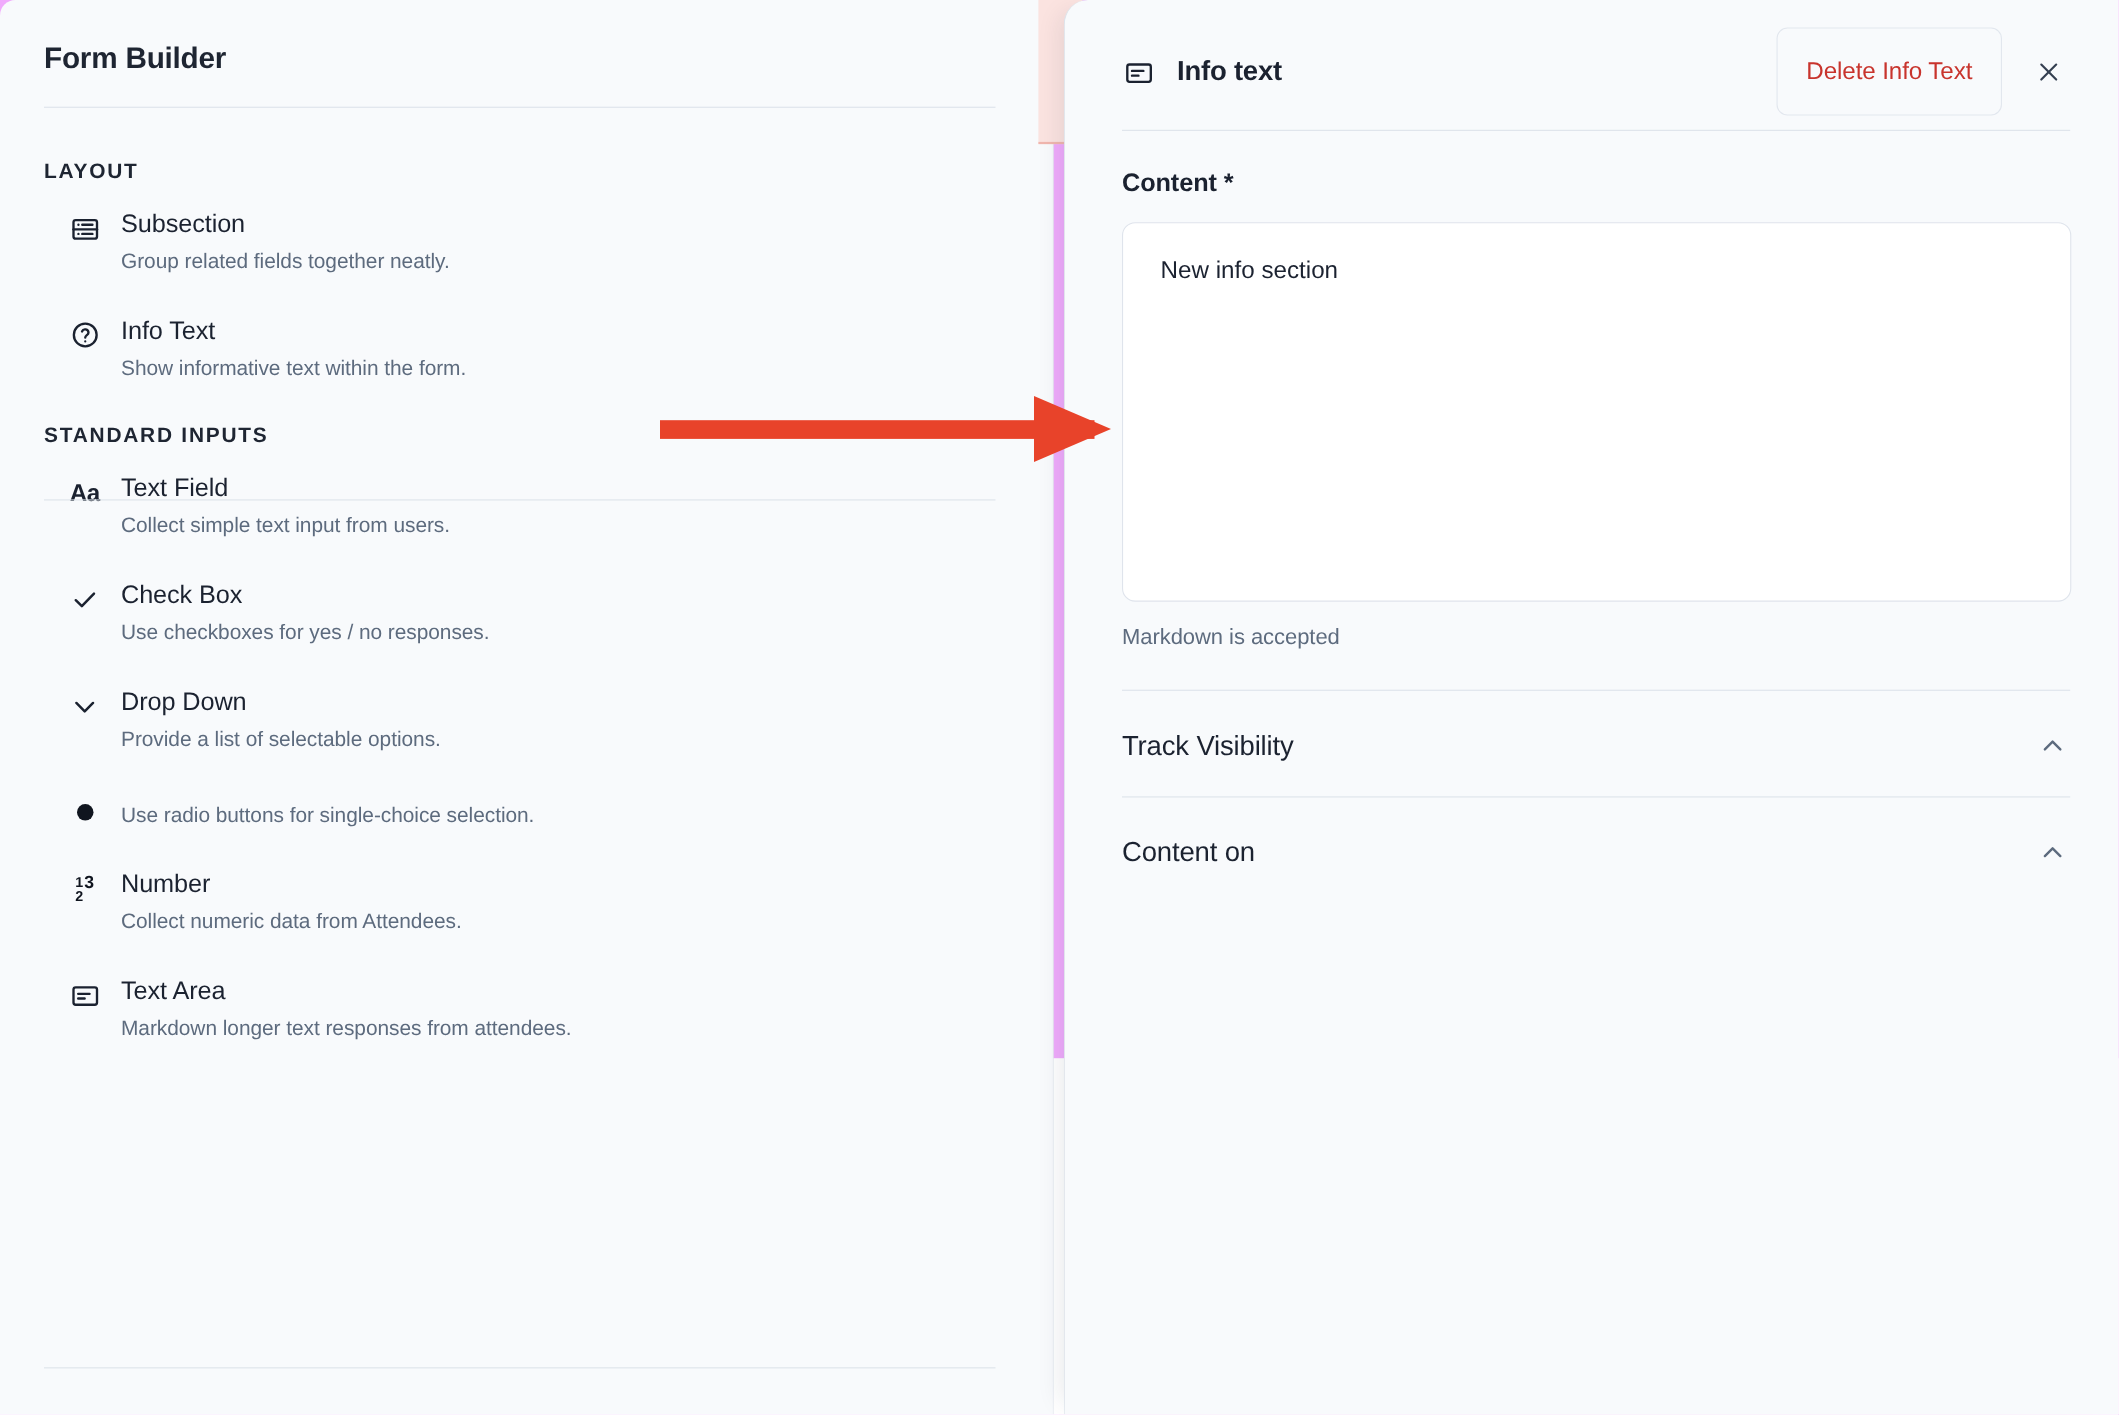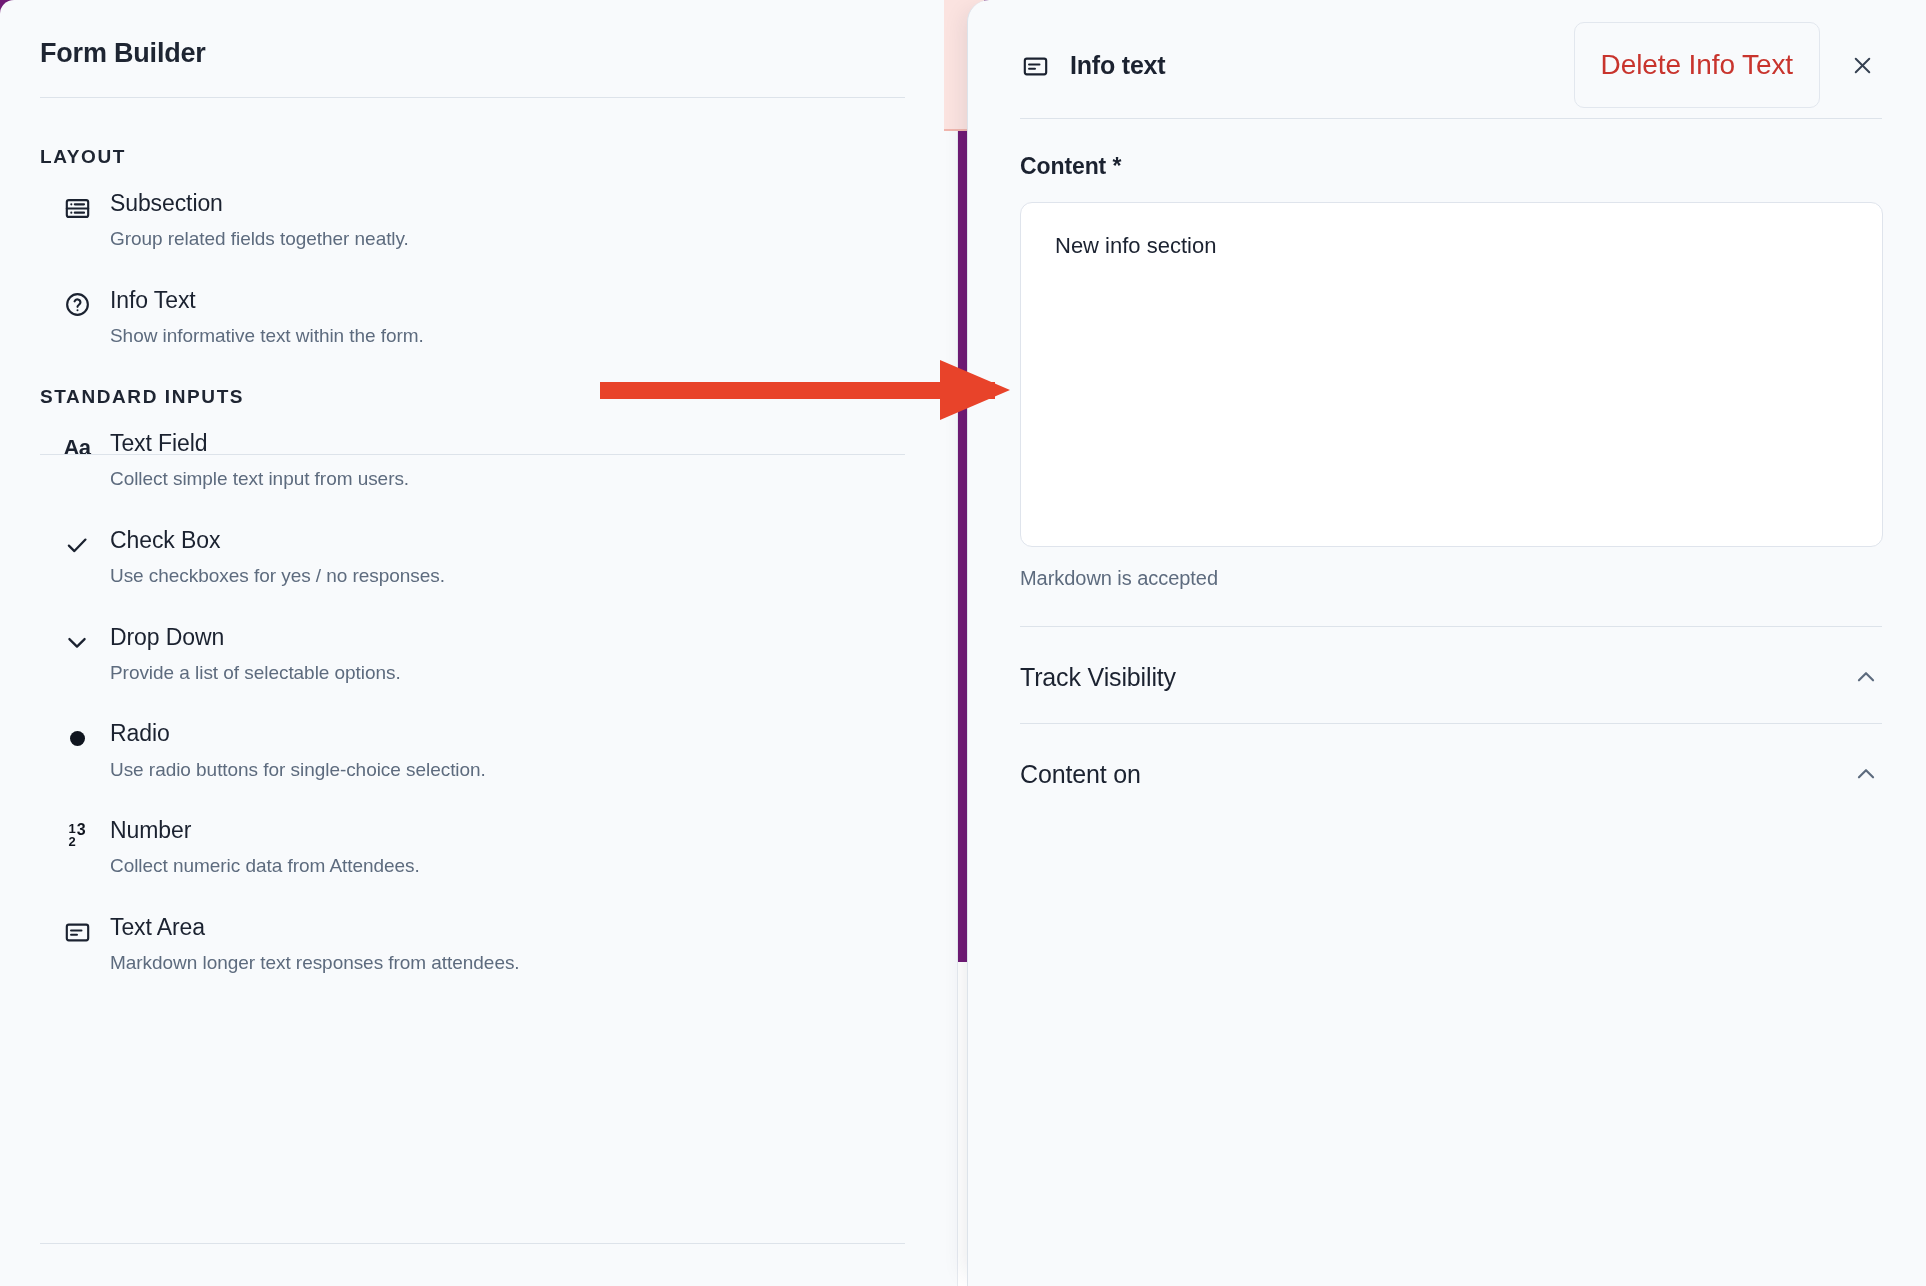--- a/index.html
+++ b/index.html
@@ -10,21 +10,21 @@
     overflow: hidden;
     background: #ffffff;
     font-family: "Liberation Sans", sans-serif;
     -webkit-font-smoothing: antialiased;
   }
 
   #root {
     position: relative;
     width: 1926px;
     height: 962px;
-    background: #701a75;
+    background: #f0abfc;
   }
 
   
   .sidebar {
     position: absolute;
     left: 0;
     top: 0;
     width: 958px;
     height: 1286px;
     background: #f8fafc;
@@ -195,21 +195,21 @@
     font-weight: 700;
     color: #1b2230;
     letter-spacing: -0.2px;
   }
 
   .delete-btn {
     border: 1px solid #e2e7ee;
     background: #f8fafc;
     border-radius: 10px;
     color: #c8342d;
-    font-size: 28px;
+    font-size: 22px;
     font-weight: 400;
     font-family: "Liberation Sans", sans-serif;
     padding: 26px 26px;
     cursor: pointer;
     letter-spacing: -0.1px;
     white-space: nowrap;
   }
 
   .close-btn {
     margin-left: 22px;
@@ -391,21 +391,20 @@
             <div class="item-title">Drop Down</div>
             <div class="item-desc">Provide a list of selectable options.</div>
           </div>
         </div>
 
         <div class="form-item">
           <span class="item-icon">
             <span class="radio-dot"></span>
           </span>
           <div class="item-body">
-            <div class="item-title">Radio</div>
             <div class="item-desc">Use radio buttons for single-choice selection.</div>
           </div>
         </div>
 
         <div class="form-item">
           <span class="item-icon">
             <span class="num-glyph">
               <span class="num-frac">
                 <span>1</span>
                 <span>2</span>

